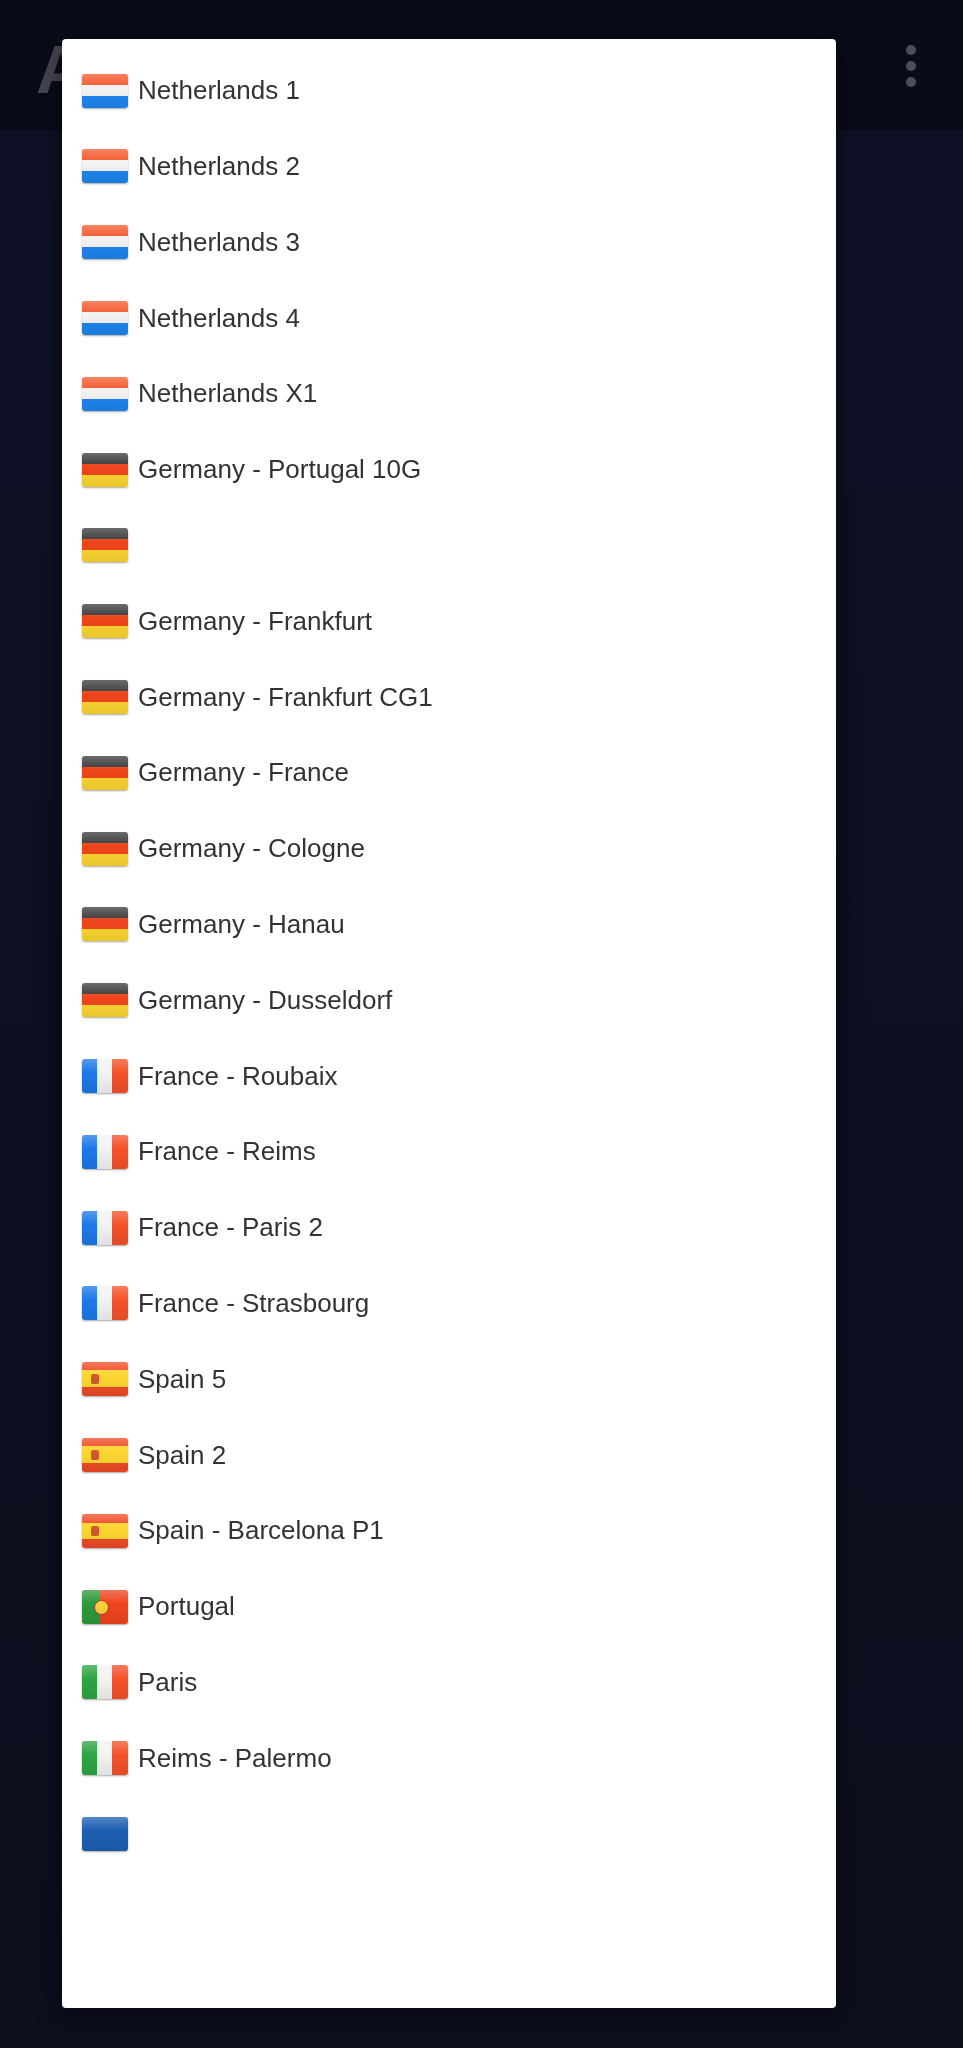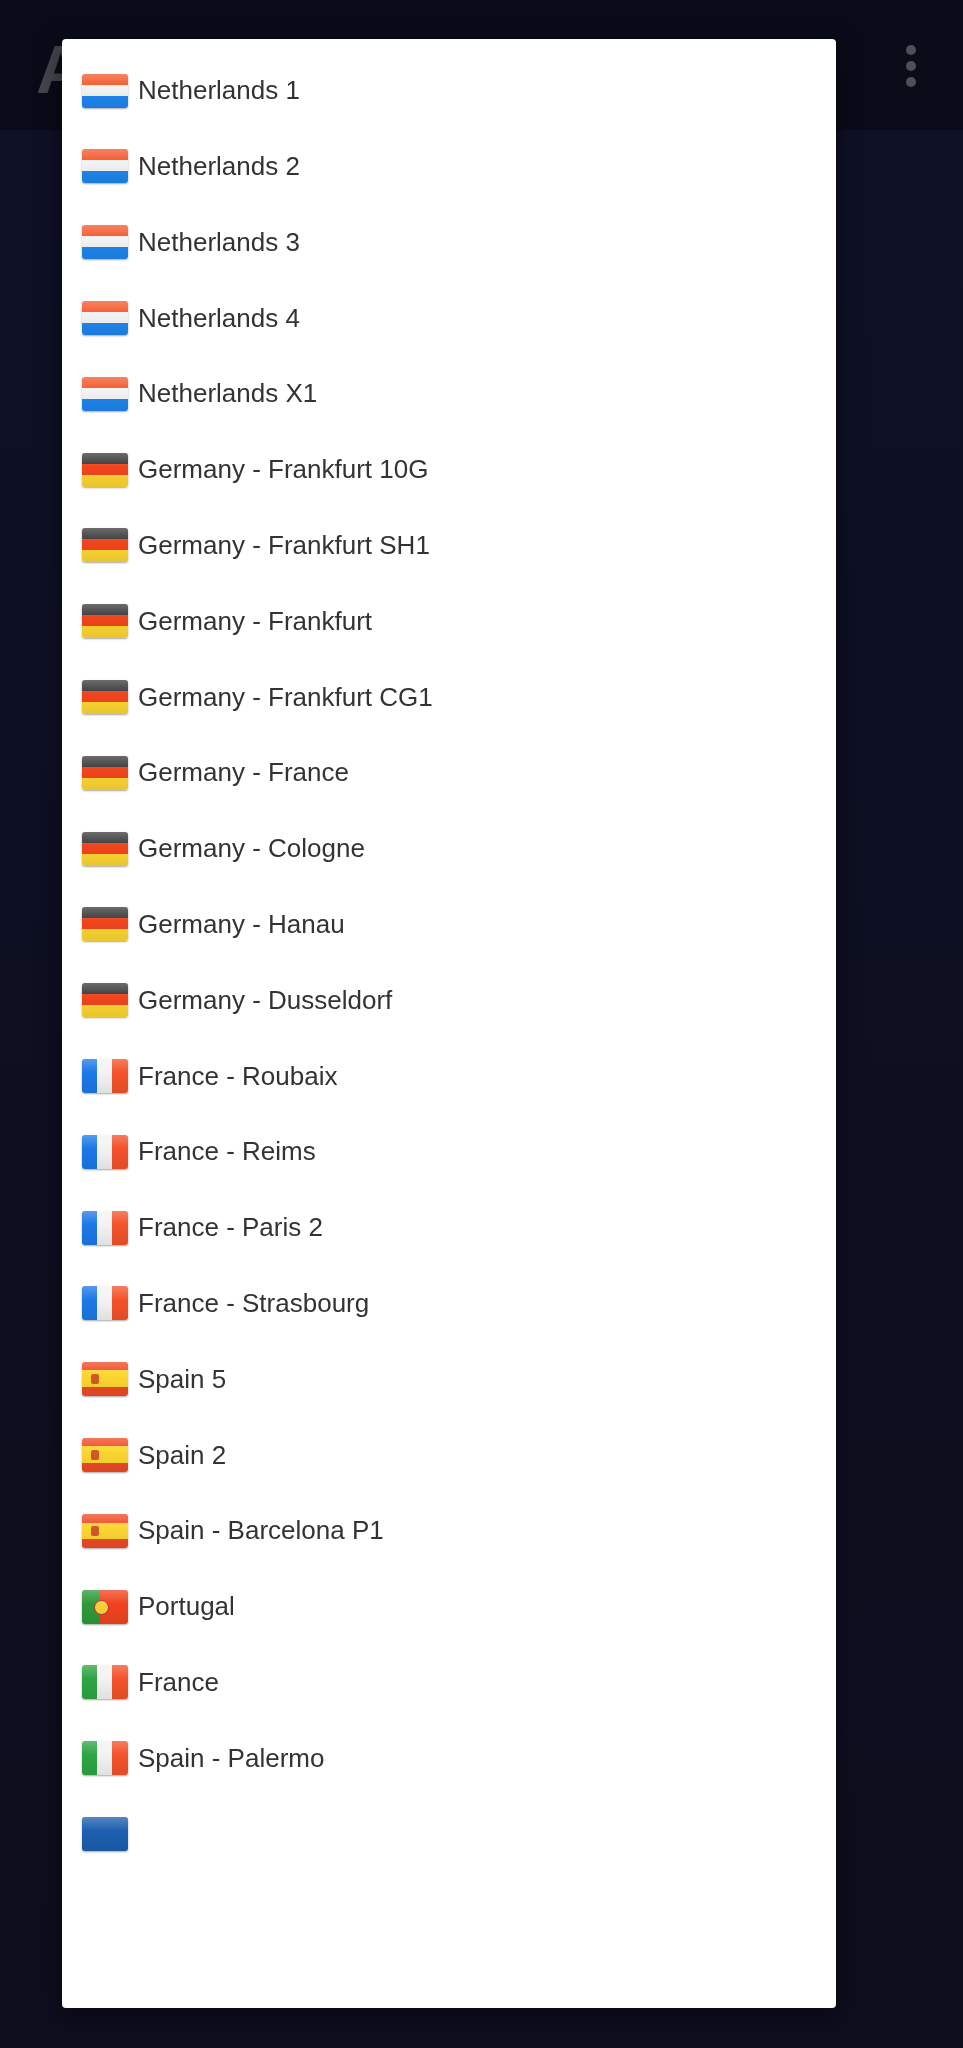--- a/index.html
+++ b/index.html
@@ -108,25 +108,24 @@
       <div class="row">
         <span class="flag flag-nl"></span>
         <span class="label">Netherlands 4</span>
       </div>
       <div class="row">
         <span class="flag flag-nl"></span>
         <span class="label">Netherlands X1</span>
       </div>
       <div class="row">
         <span class="flag flag-de"></span>
-        <span class="label">Germany - Frankfurt 10G</span>
+        <span class="label">Germany - Portugal 10G</span>
       </div>
       <div class="row">
         <span class="flag flag-de"></span>
-        <span class="label">Germany - Frankfurt SH1</span>
       </div>
       <div class="row">
         <span class="flag flag-de"></span>
         <span class="label">Germany - Frankfurt</span>
       </div>
       <div class="row">
         <span class="flag flag-de"></span>
         <span class="label">Germany - Frankfurt CG1</span>
       </div>
       <div class="row">
@@ -172,24 +171,24 @@
       <div class="row">
         <span class="flag flag-es"></span>
         <span class="label">Spain - Barcelona P1</span>
       </div>
       <div class="row">
         <span class="flag flag-pt"></span>
         <span class="label">Portugal</span>
       </div>
       <div class="row">
         <span class="flag flag-it"></span>
-        <span class="label">France</span>
+        <span class="label">Paris</span>
       </div>
       <div class="row">
         <span class="flag flag-it"></span>
-        <span class="label">Spain - Palermo</span>
+        <span class="label">Reims - Palermo</span>
       </div>
       <div class="row">
         <span class="flag flag-se"></span>
         <span class="label"></span>
       </div>
     </div>
 </div>
 
 </body></html>

